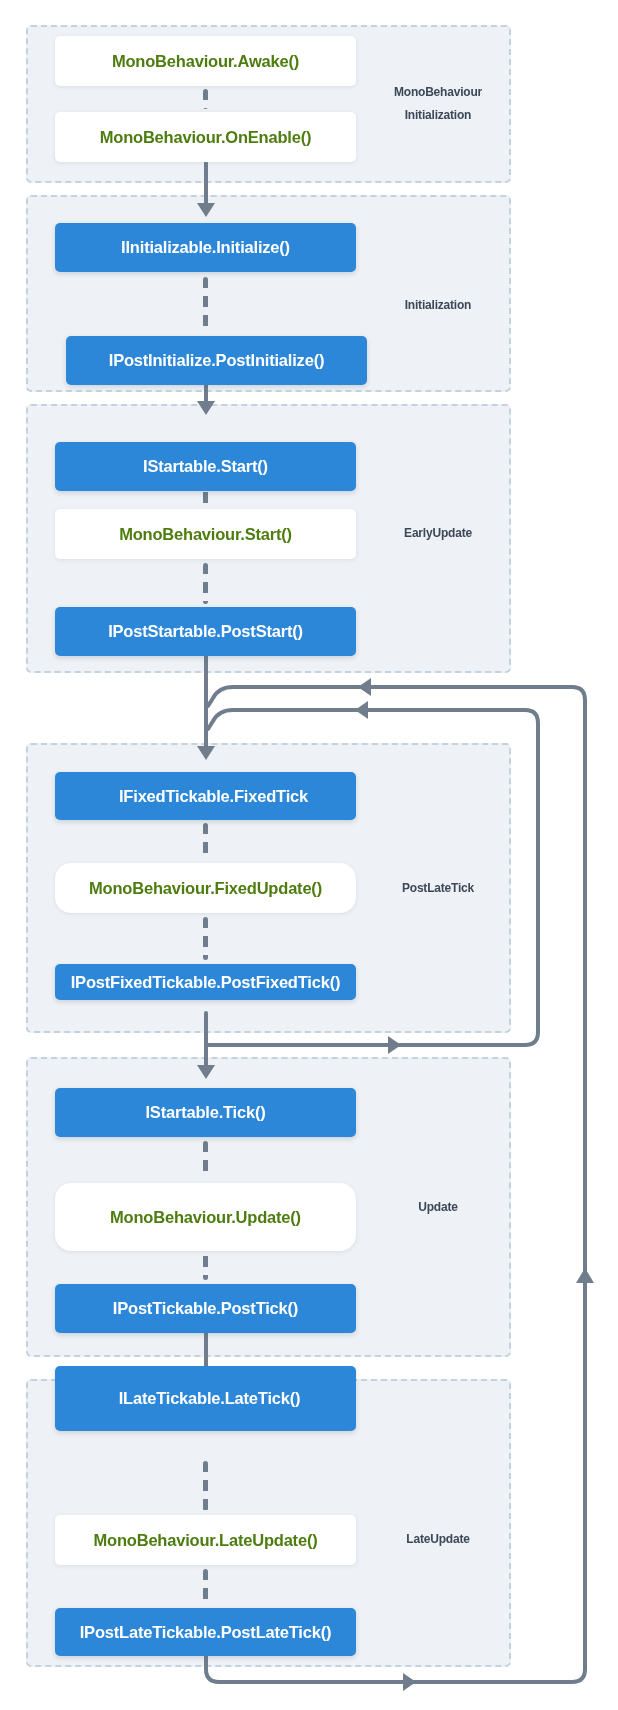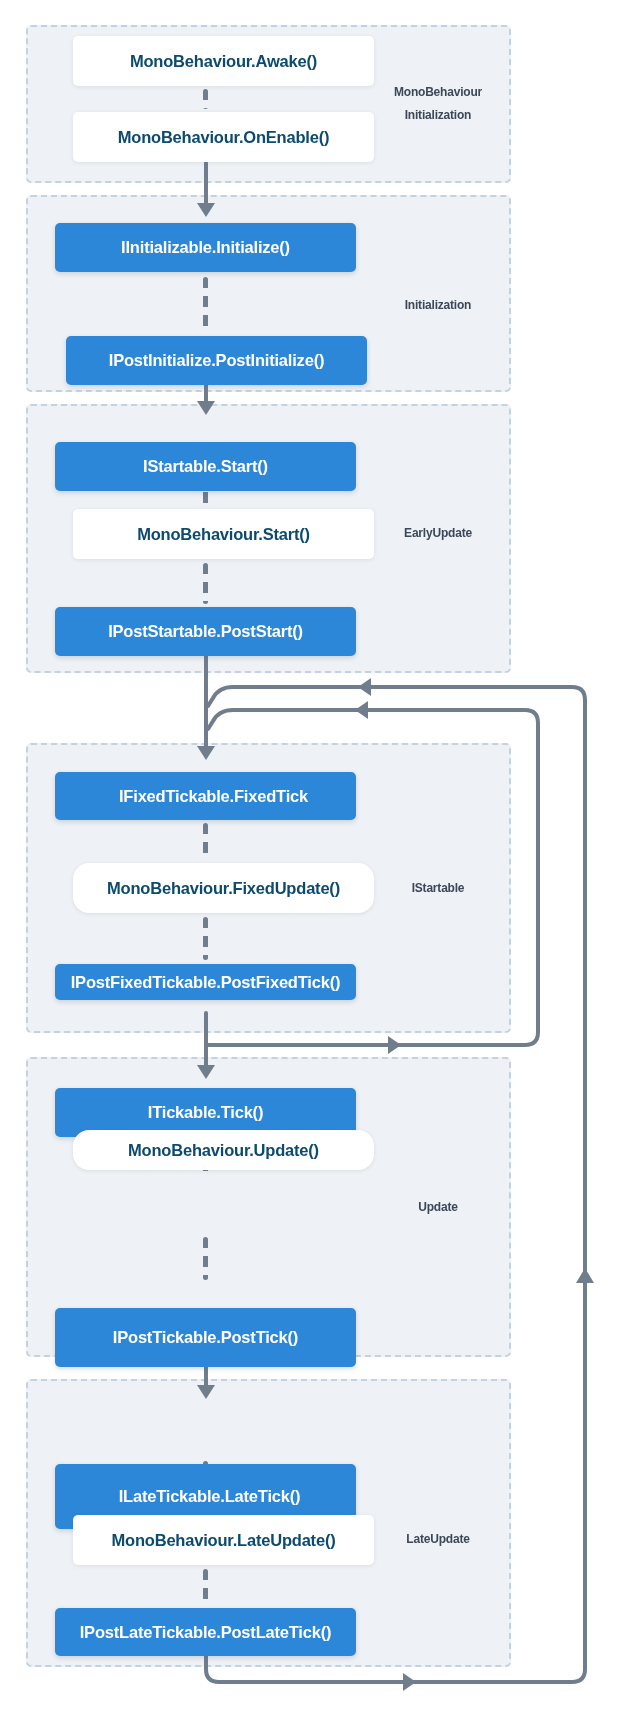--- a/index.html
+++ b/index.html
@@ -17,23 +17,22 @@
     box-sizing:border-box;
   }
   .step{
     position:absolute;left:55px;width:301px;
     border-radius:5px;
     display:flex;align-items:center;justify-content:center;
     font-size:16.5px;font-weight:700;letter-spacing:-0.2px;
     box-sizing:border-box;
   }
   .step.white{
-    background:#ffffff;color:#0c4a6e;
+    background:#ffffff;color:#4d7c0f;
     box-shadow:0 1px 4px rgba(45,70,100,0.10);
-    margin-left:18px;
   }
   .step.blue{
     background:#2d87d8;color:#ffffff;
     box-shadow:0 2px 5px rgba(45,70,100,0.18);
   }
   .glabel{
     position:absolute;left:358px;width:160px;
     text-align:center;
     color:#3c4858;font-size:12px;font-weight:700;letter-spacing:-0.2px;
     line-height:23px;
@@ -102,29 +101,29 @@
 <div class="step blue" style="top:336px;height:49px;margin-left:11px;">IPostInitialize.PostInitialize()</div>
 
 <div class="step blue" style="top:442px;height:49px;">IStartable.Start()</div>
 <div class="step white" style="top:509px;height:50px;">MonoBehaviour.Start()</div>
 <div class="step blue" style="top:607px;height:49px;">IPostStartable.PostStart()</div>
 
 <div class="step blue" style="top:772px;height:48px;padding-left:16px;">IFixedTickable.FixedTick</div>
 <div class="step white" style="top:863px;height:50px;border-radius:16px;">MonoBehaviour.FixedUpdate()</div>
 <div class="step blue" style="top:964px;height:36px;">IPostFixedTickable.PostFixedTick()</div>
 
-<div class="step blue" style="top:1088px;height:49px;">ITickable.Tick()</div>
-<div class="step white" style="top:1130px;height:40px;border-radius:16px;">MonoBehaviour.Update()</div>
-<div class="step blue" style="top:1284px;height:59px;margin-top:24px;">IPostTickable.PostTick()</div>
+<div class="step blue" style="top:1088px;height:49px;">IStartable.Tick()</div>
+<div class="step white" style="top:1183px;height:68px;border-radius:16px;">MonoBehaviour.Update()</div>
+<div class="step blue" style="top:1284px;height:49px;">IPostTickable.PostTick()</div>
 
-<div class="step blue" style="top:1464px;height:65px;padding-left:8px;">ILateTickable.LateTick()</div>
+<div class="step blue" style="top:1366px;height:65px;padding-left:8px;">ILateTickable.LateTick()</div>
 <div class="step white" style="top:1515px;height:50px;">MonoBehaviour.LateUpdate()</div>
 <div class="step blue" style="top:1608px;height:48px;">IPostLateTickable.PostLateTick()</div>
 
 <div class="glabel" style="top:81px;">
   <div>MonoBehaviour</div>
   <div>Initialization</div>
 </div>
 <div class="glabel" style="top:294px;">Initialization</div>
 <div class="glabel" style="top:522px;">EarlyUpdate</div>
-<div class="glabel" style="top:877px;">IStartable</div>
+<div class="glabel" style="top:877px;">PostLateTick</div>
 <div class="glabel" style="top:1196px;">Update</div>
 <div class="glabel" style="top:1528px;">LateUpdate</div>
 
 </body></html>

